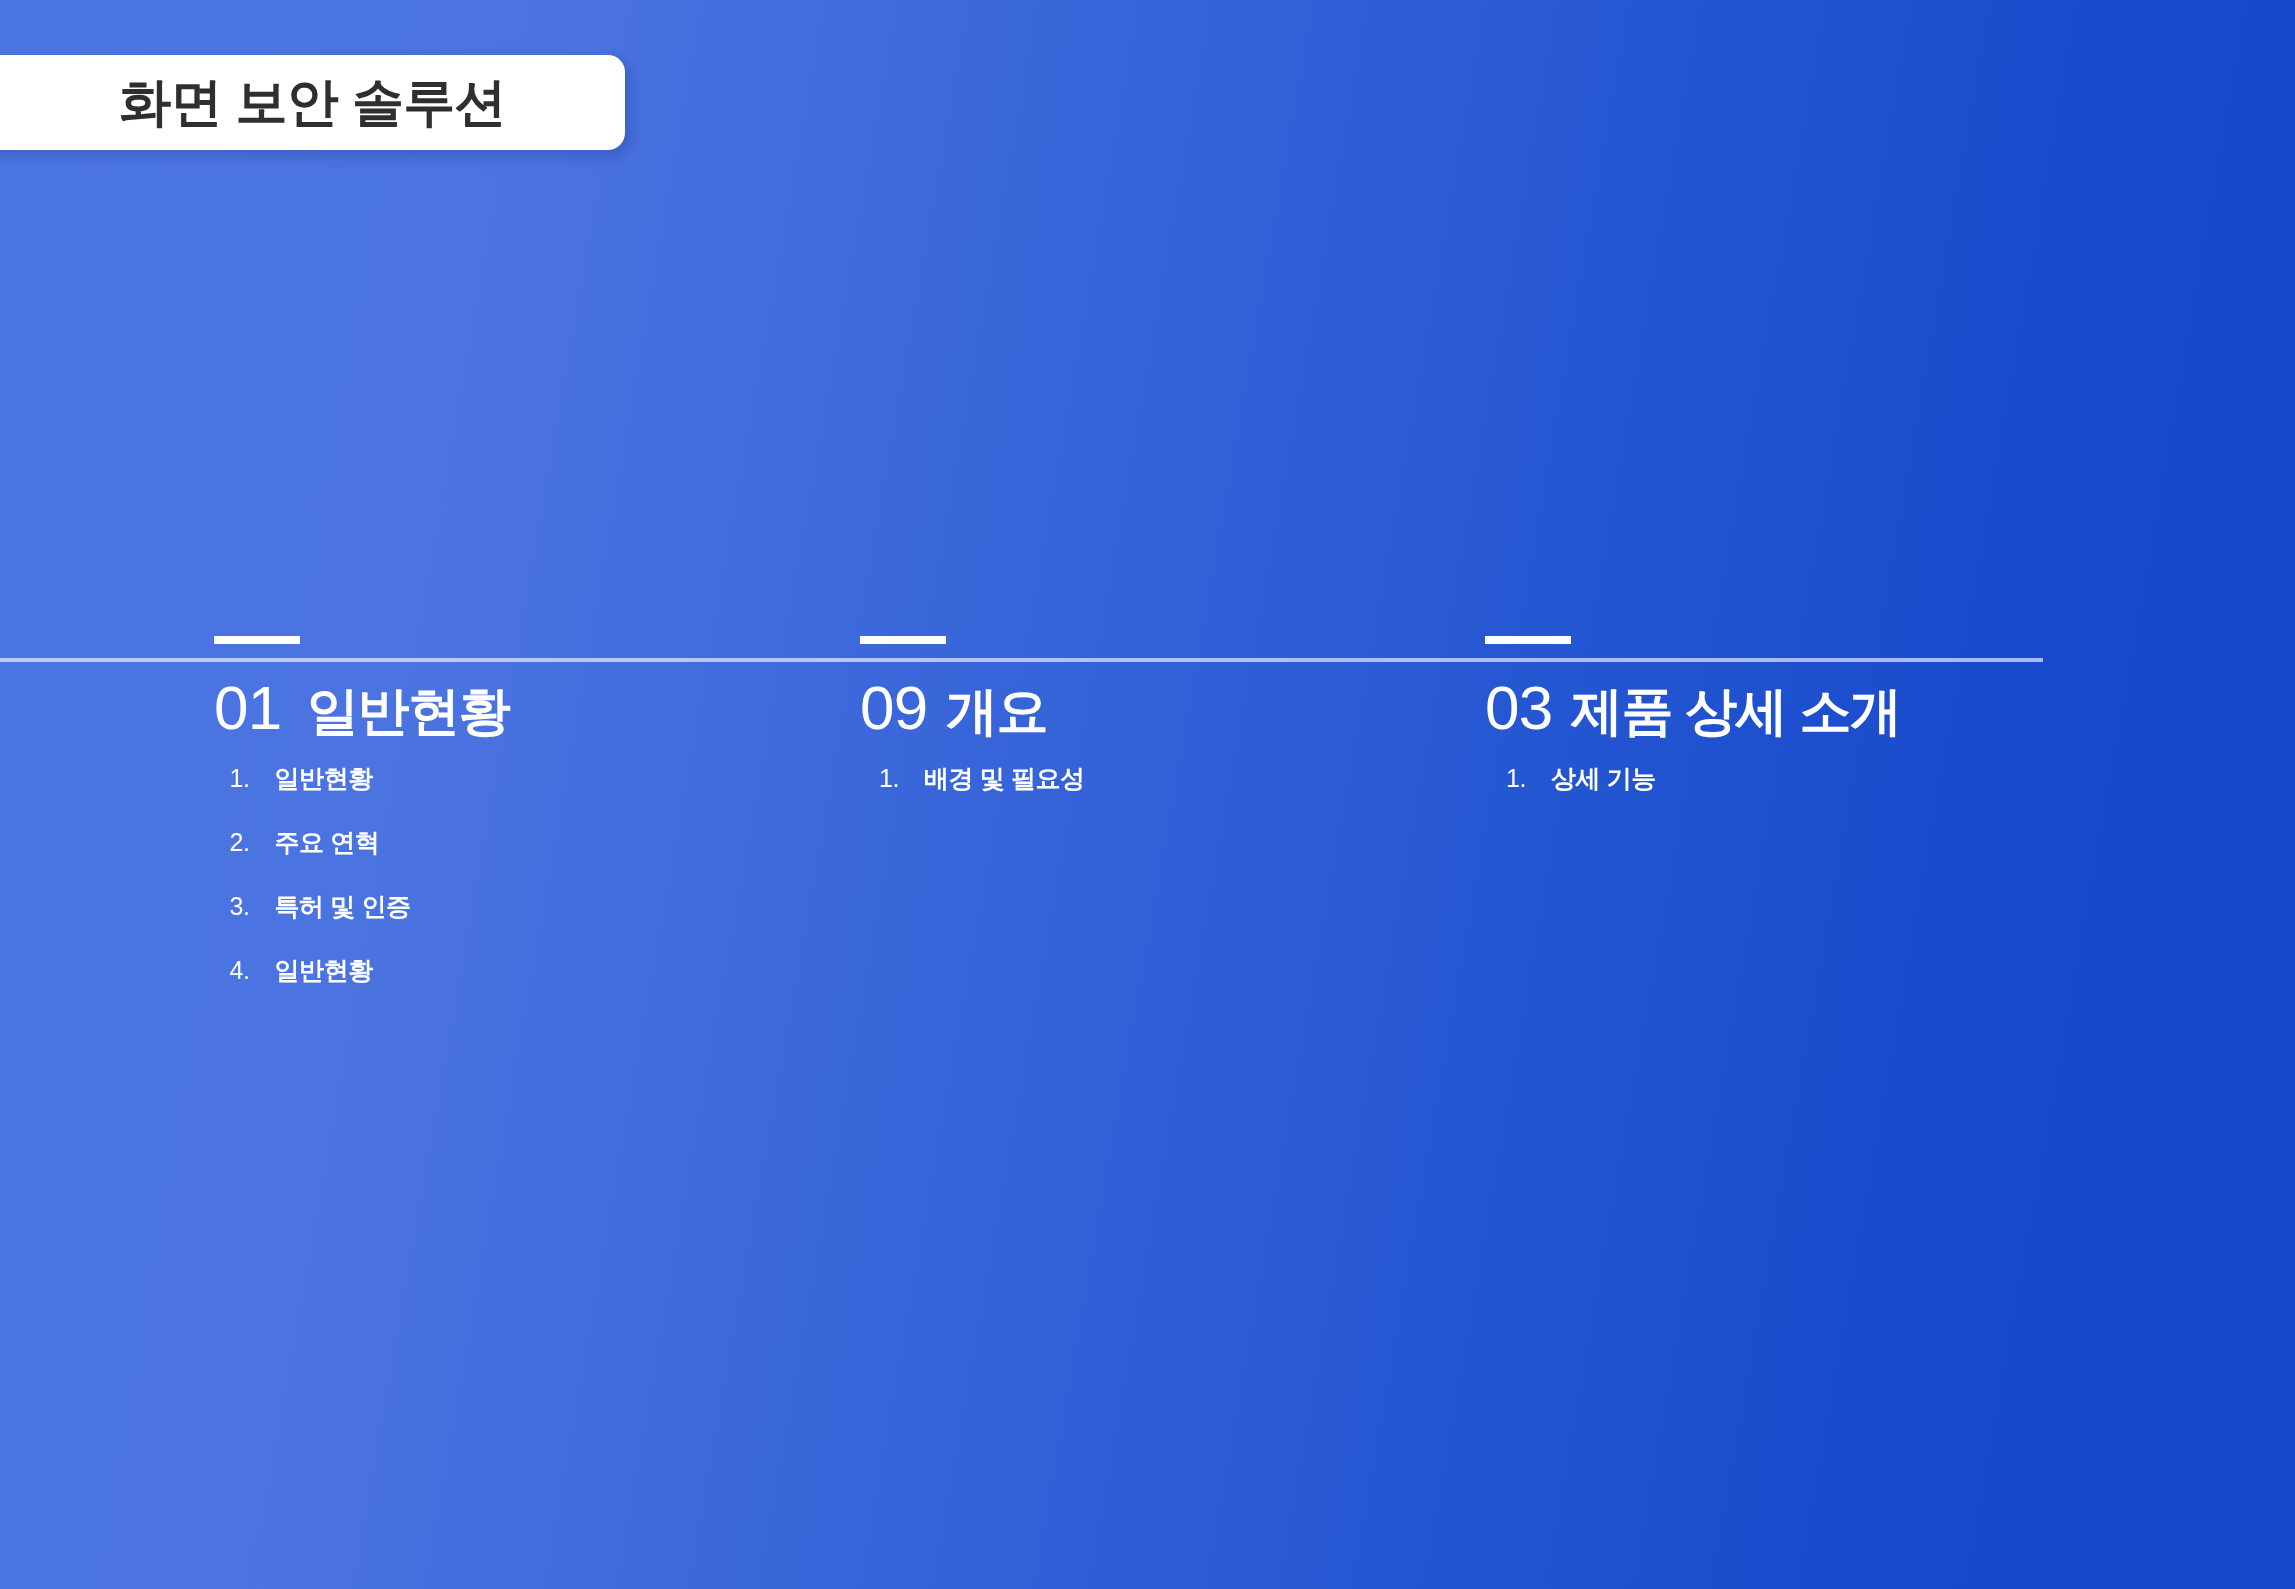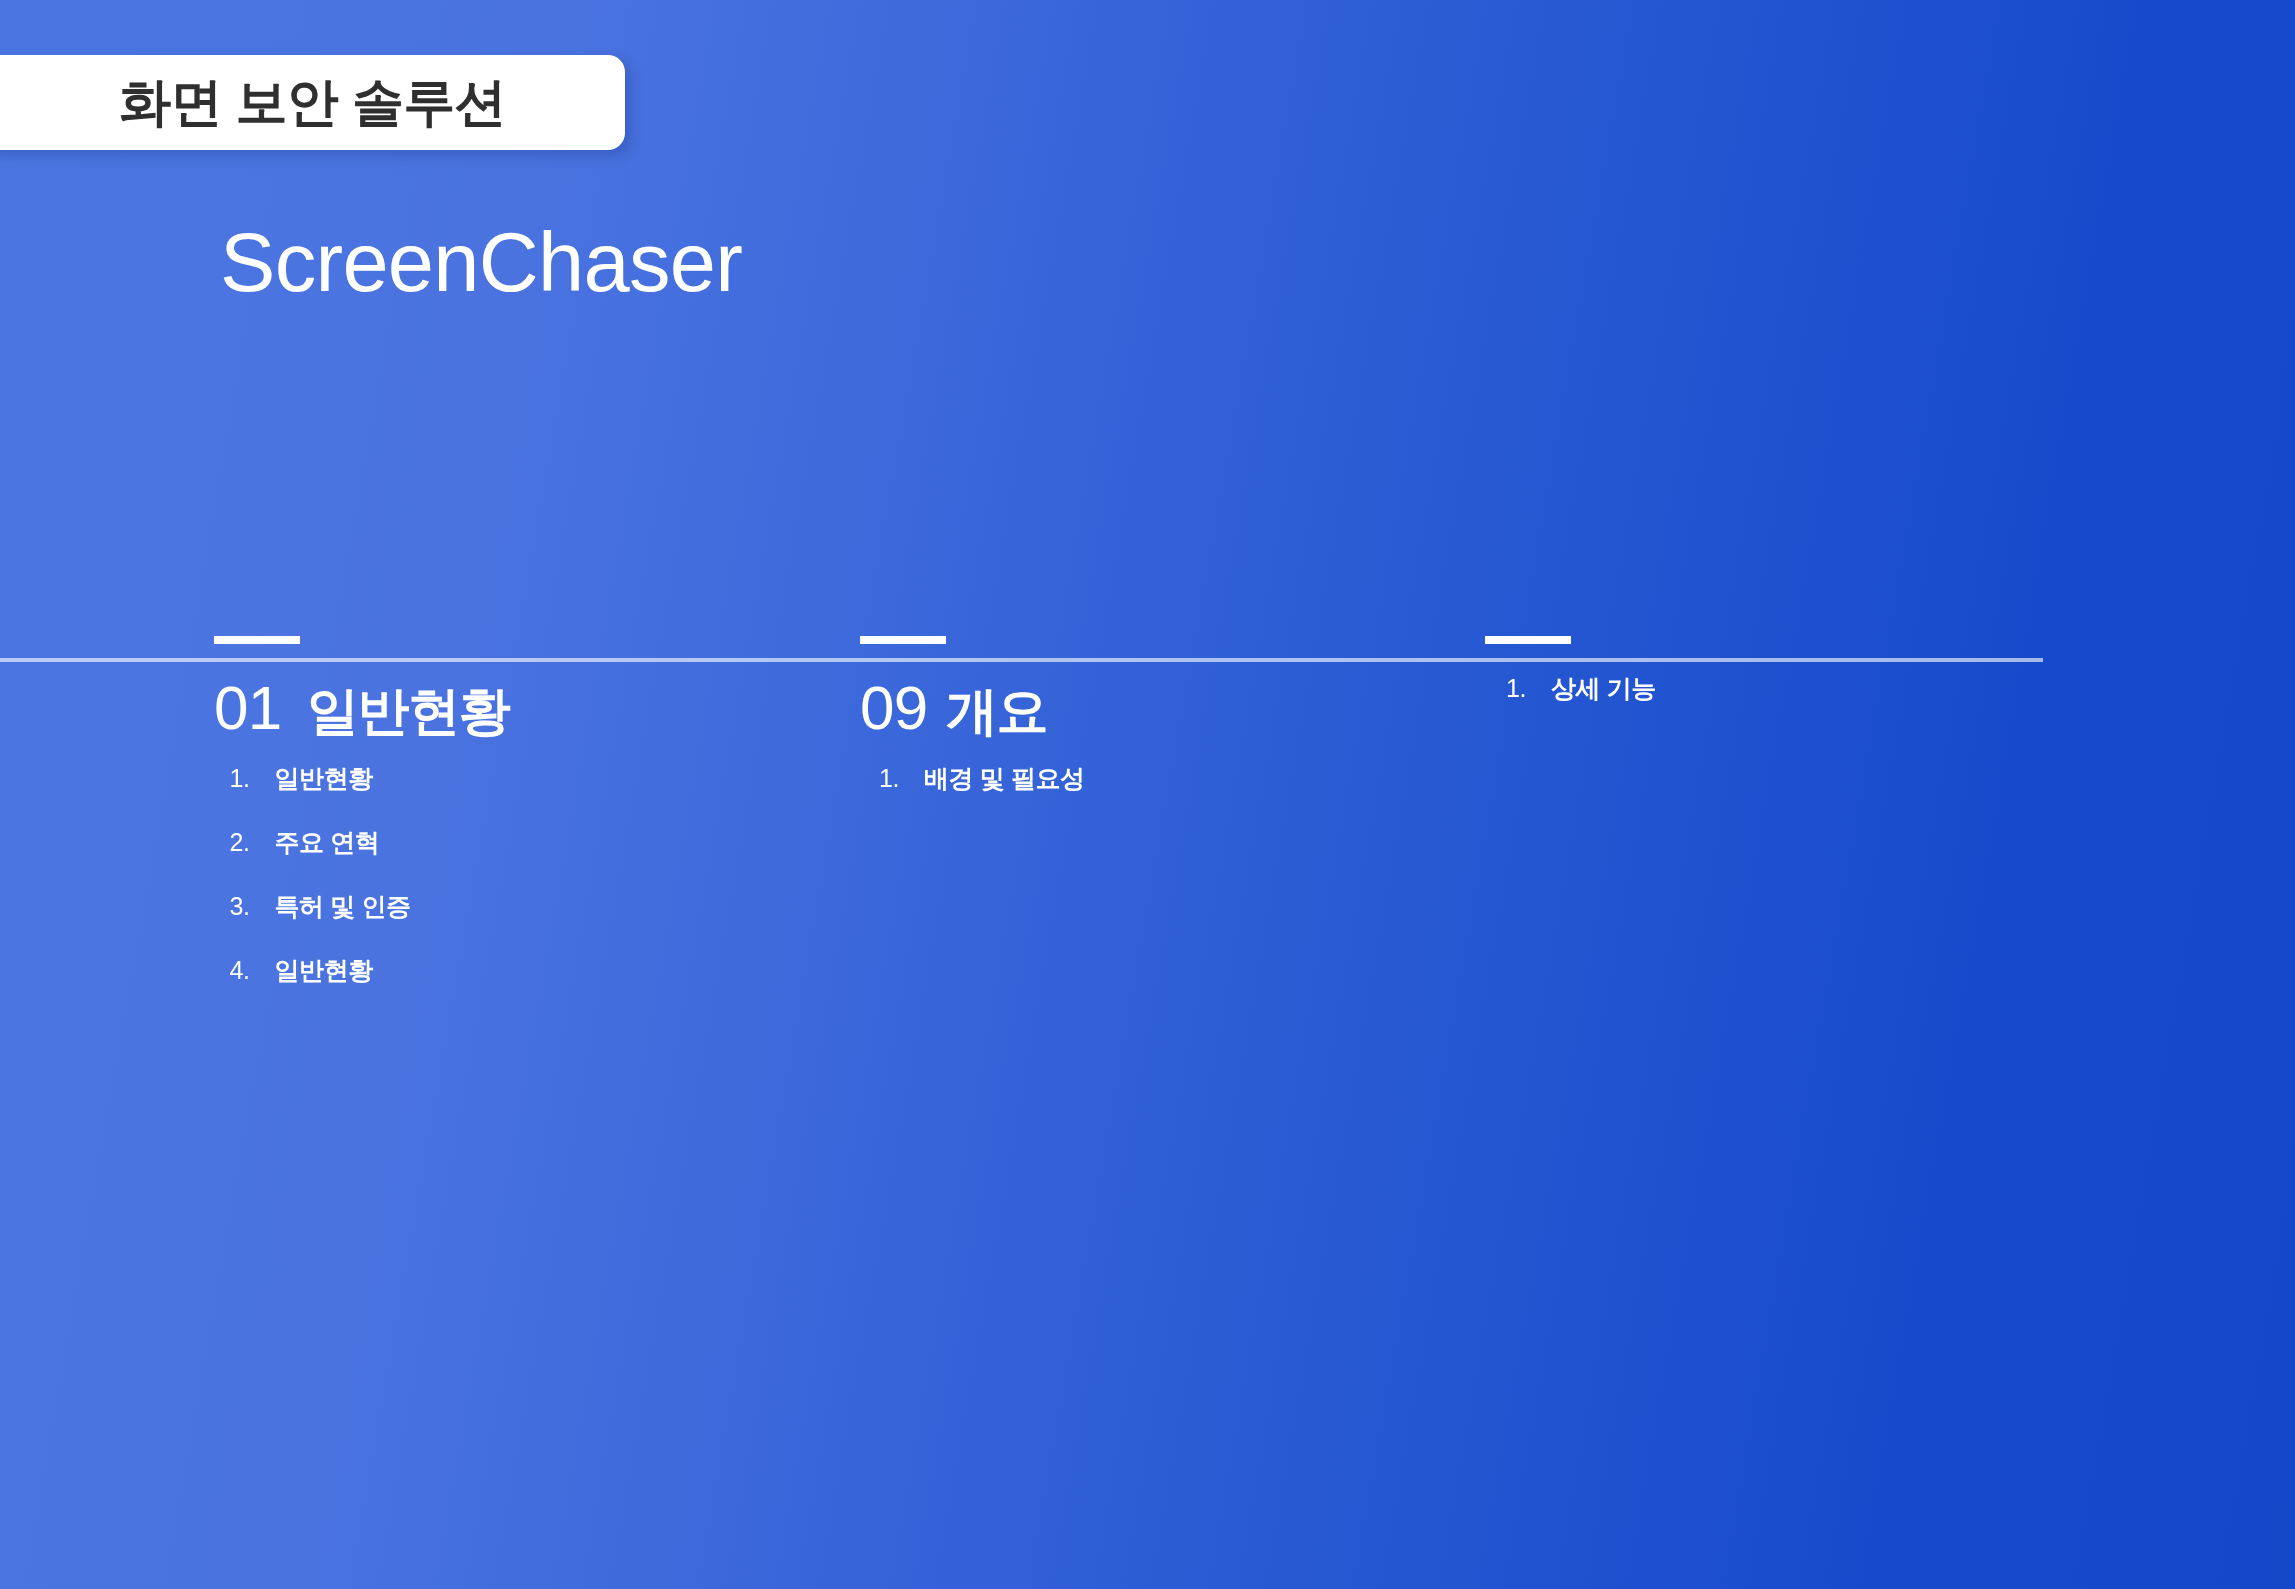--- a/index.html
+++ b/index.html
@@ -138,21 +138,20 @@
 </style>
 </head>
 <body>
 
 <div class="slide">
 
   <div class="badge">
     <span class="badge-text">화면 보안 솔루션</span>
   </div>
 
-  <h1 class="deck-title">ScreenChaser</h1>
 
   <div class="divider"></div>
 
   <div class="agenda">
 
     <div class="column col-1">
       <div class="tick"></div>
       <div class="col-head">
         <span class="col-num">01</span>
         <span class="col-name">일반현황</span>
@@ -186,20 +185,24 @@
       <ul class="col-list">
         <li class="col-item">
           <span class="item-index">1.</span>
           <span class="item-label">배경 및 필요성</span>
         </li>
       </ul>
     </div>
 
     <div class="column col-3">
       <div class="tick"></div>
+      <div class="col-head">
+        <span class="col-num">03</span>
+        <span class="col-name">제품 상세 소개</span>
+      </div>
       <ul class="col-list">
         <li class="col-item">
           <span class="item-index">1.</span>
           <span class="item-label">상세 기능</span>
         </li>
       </ul>
     </div>
 
   </div>
 </div>

